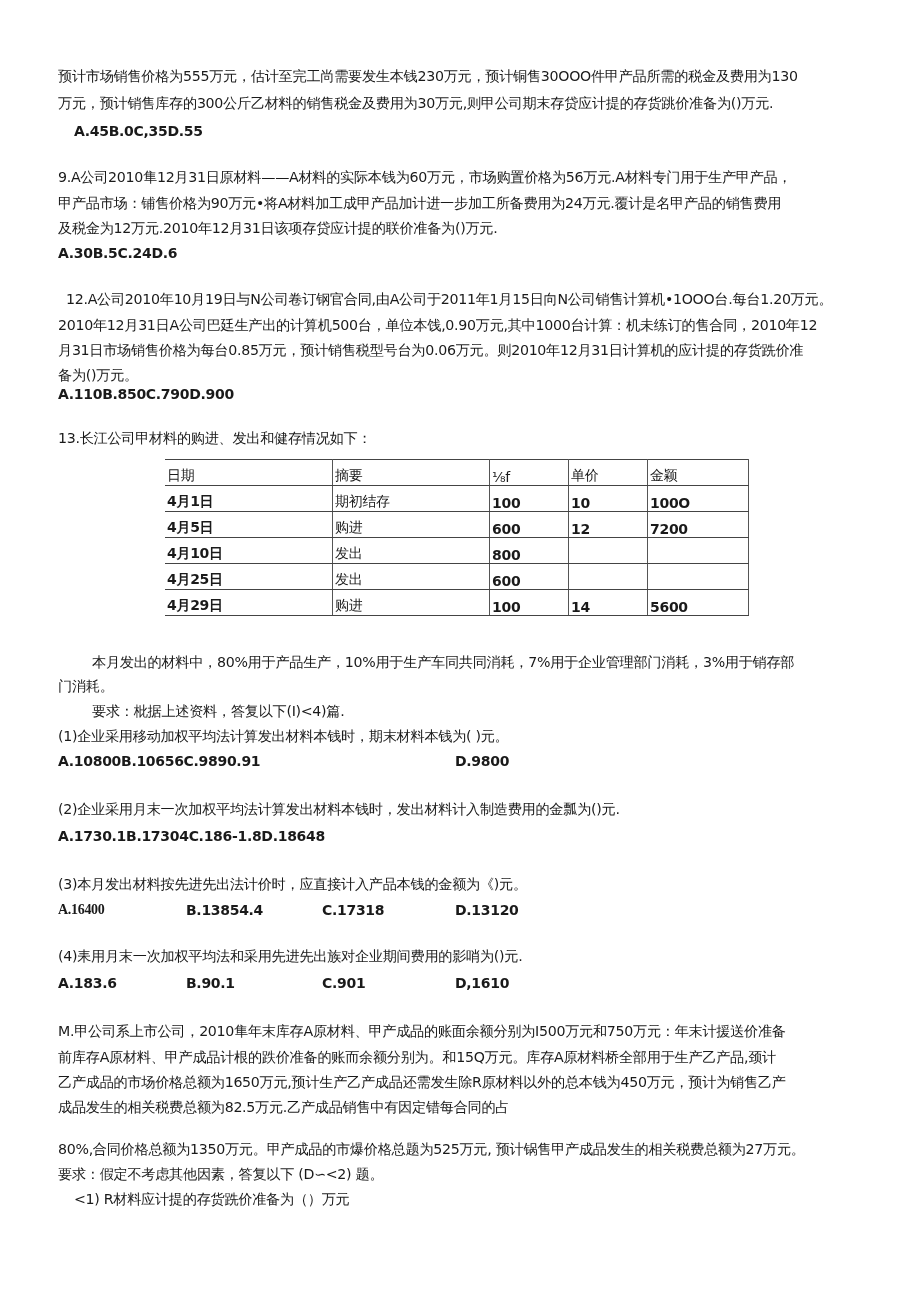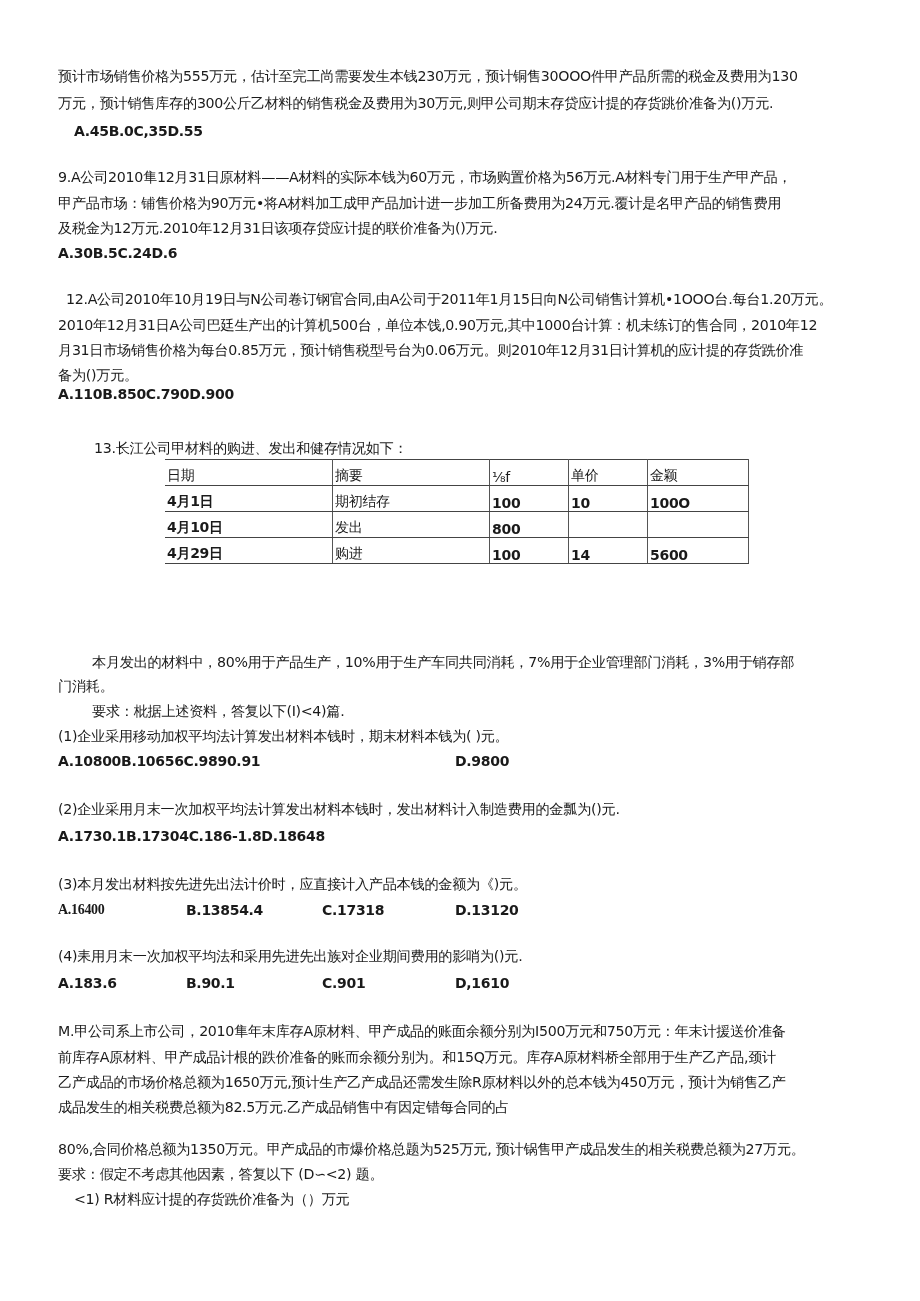--- a/index.html
+++ b/index.html
@@ -40,42 +40,56 @@
 <div class="line" style="top:193px;">甲产品市场：铺售价格为90万元•将A材料加工成甲产品加计进一步加工所备费用为24万元.覆计是名甲产品的销售费用</div>
 <div class="line" style="top:218px;">及税金为12万元.2010年12月31日该项存贷应计提的联价准备为()万元.</div>
 <div class="opt" style="left:58px; top:243px;">A.30B.5C.24D.6</div>
 
 <div class="line" style="top:289px;margin-left:8px;">12.A公司2010年10月19日与N公司卷订钢官合同,由A公司于2011年1月15日向N公司销售计算机•1OOO台.每台1.20万元。</div>
 <div class="line" style="top:315px;">2010年12月31日A公司巴廷生产出的计算机500台，单位本饯,0.90万元,其中1000台计算：机未练订的售合同，2010年12</div>
 <div class="line" style="top:340px;">月31日市场销售价格为每台0.85万元，预计销售税型号台为0.06万元。则2010年12月31日计算机的应计提的存货跣价准</div>
 <div class="line" style="top:365px;">备为()万元。</div>
 <div class="opt" style="left:58px; top:384px;">A.110B.850C.790D.900</div>
 
-<div class="line" style="top:438px;margin-left:36px;">13.长江公司甲材料的购进、发出和健存情况如下：</div>
+<div class="line" style="top:428px;">13.长江公司甲材料的购进、发出和健存情况如下：</div>
 
 <table class="inv">
   <tbody>
       <tr class="head">
     <td class="c1">日期</td>
     <td class="c2">摘要</td>
     <td class="c3">⅛f</td>
     <td class="c4">单价</td>
     <td class="c5">金颖</td>
   </tr>
   <tr class="body">
     <td class="date">4月1日</td>
     <td>期初结存</td>
     <td class="num">100</td>
     <td class="num">10</td>
     <td class="num">100O</td>
   </tr>
   <tr class="body">
+    <td class="date">4月5日</td>
+    <td>购进</td>
+    <td class="num">600</td>
+    <td class="num">12</td>
+    <td class="num">7200</td>
+  </tr>
+  <tr class="body">
     <td class="date">4月10日</td>
     <td>发出</td>
     <td class="num">800</td>
+    <td class="num"></td>
+    <td class="num"></td>
+  </tr>
+  <tr class="body">
+    <td class="date">4月25日</td>
+    <td>发出</td>
+    <td class="num">600</td>
     <td class="num"></td>
     <td class="num"></td>
   </tr>
   <tr class="body">
     <td class="date">4月29日</td>
     <td>购进</td>
     <td class="num">100</td>
     <td class="num">14</td>
     <td class="num">5600</td>
   </tr>

